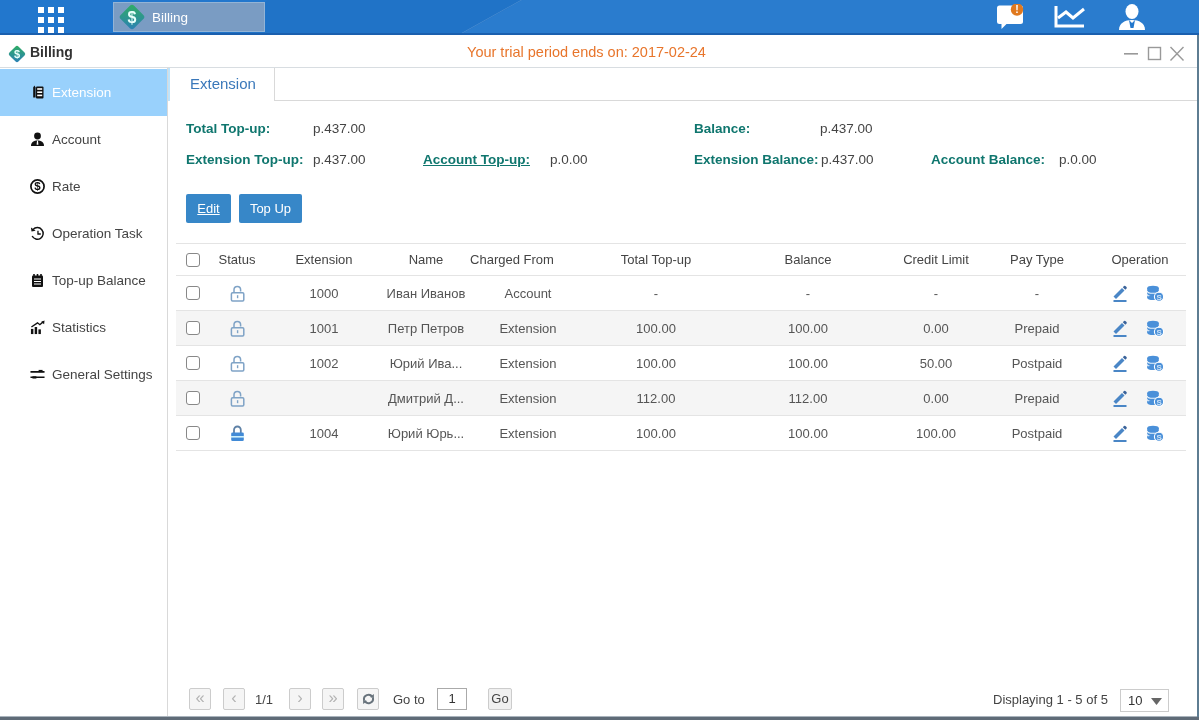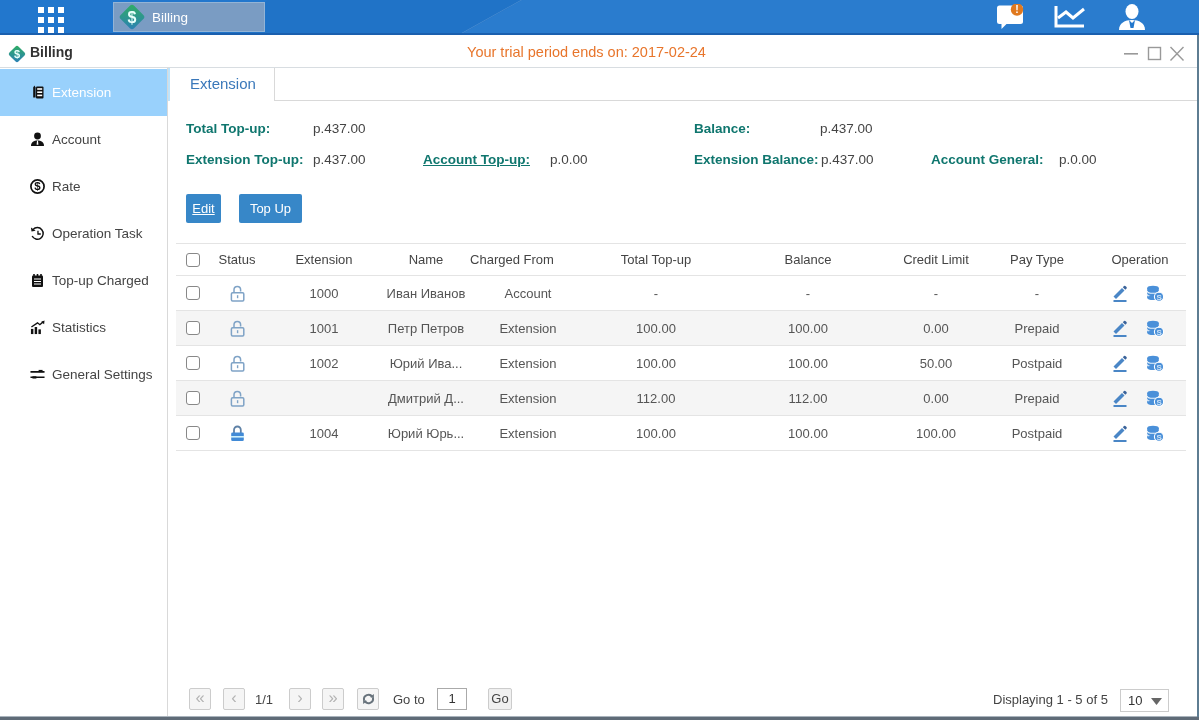--- a/index.html
+++ b/index.html
@@ -182,21 +182,21 @@
       <span class="tx">Operation Task</span>
     </div>
   <div class="mitem">
       <span class="ic" id="ic-hist">
         <svg width="15" height="15" viewBox="0 0 15 15">
           <rect x="2" y="2.5" width="11" height="11.5" rx="1" fill="#111"></rect>
           <path d="M4 1 v3 M7.5 1 v3 M11 1 v3" stroke="#111" stroke-width="1.6"></path>
           <path d="M4 6 h7 M4 8.5 h7 M4 11 h7" stroke="#fff" stroke-width="1.2"></path>
         </svg>
       </span>
-      <span class="tx">Top-up Charged</span>
+      <span class="tx">Top-up Balance</span>
     </div>
   <div class="mitem">
       <span class="ic" id="ic-stat">
         <svg width="16" height="15" viewBox="0 0 16 15">
           <rect x="1" y="9" width="2.6" height="5.5" fill="#111"></rect>
           <rect x="5" y="7" width="2.6" height="7.5" fill="#111"></rect>
           <rect x="9" y="9.5" width="2.6" height="5" fill="#111"></rect>
           <path d="M1.5 7 L8 2.5 l2.5 2 L14 1.5" stroke="#111" stroke-width="1.5" fill="none"></path>
           <path d="M15.5 0 l-.5 4 l-3-2.6 z" fill="#111"></path>
         </svg>
@@ -225,24 +225,24 @@
   <div class="sval" style="left:145px; top:53px;">p.437.00</div>
   <div class="slab" style="left:526px; top:53px;">Balance:</div>
   <div class="sval" style="left:652px; top:53px;">p.437.00</div>
 
   <div class="slab" style="left:18px; top:84px;">Extension Top-up:</div>
   <div class="sval" style="left:145px; top:84px;">p.437.00</div>
   <div class="slab" style="left:255px; top:84px;text-decoration:underline;">Account Top-up:</div>
   <div class="sval" style="left:382px; top:84px;">p.0.00</div>
   <div class="slab" style="left:526px; top:84px;">Extension Balance:</div>
   <div class="sval" style="left:653px; top:84px;">p.437.00</div>
-  <div class="slab" style="left:763px; top:84px;">Account General:</div>
+  <div class="slab" style="left:763px; top:84px;">Account Balance:</div>
   <div class="sval" style="left:891px; top:84px;">p.0.00</div>
 
-  <div class="btn" style="left:18px; top:126px; width:35px;text-decoration:underline;">Edit</div>
+  <div class="btn" style="left:18px; top:126px; width:45px;text-decoration:underline;">Edit</div>
   <div class="btn" style="left:71px; top:126px; width:63px;">Top Up</div>
 
   <div id="tbl">
       <div class="trow thead">
         <div class="cell" style="left:0px;width:34px;">
           <span class="cb"></span>
         </div>
         <div class="cell" style="left:34px;width:54px;">Status</div>
         <div class="cell" style="left:88px;width:120px;">Extension</div>
         <div class="cell" style="left:208px;width:84px;">Name</div>

